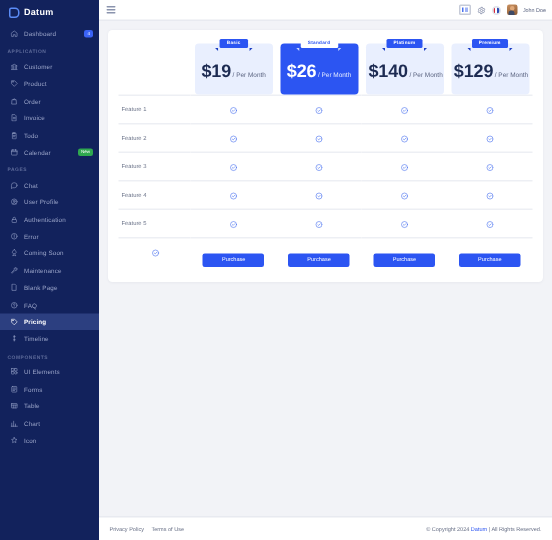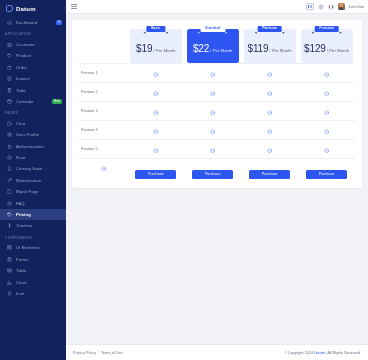--- a/index.html
+++ b/index.html
@@ -155,21 +155,21 @@
     border-color: #1c3ec2 transparent transparent transparent;
   }
   .plan-head.featured .ribbon::before {
     border-color: transparent #c9d6ff transparent transparent;
   }
   .plan-head.featured .ribbon::after {
     border-color: #c9d6ff transparent transparent transparent;
   }
   .price-line { white-space: nowrap; line-height: 1; }
   .price-amt {
-    font-size: 10px; font-weight: normal; color: #1d2b52; letter-spacing: -.1px;
+    font-size: 12px; font-weight: bold; color: #1d2b52; letter-spacing: -.1px;
   }
   .price-per {
     font-size: 4.3px; color: #5b6480; margin-left: 1px;
   }
   .plan-head.featured .price-amt { color: #ffffff; }
   .plan-head.featured .price-per { color: #e2e9ff; }
 
   .feat-row td { border-top: .5px solid #edeff4; height: 11px; }
   .feat-label {
     font-size: 3.9px; color: #6a7288; padding-left: 2px !important;
@@ -457,24 +457,24 @@
               <col class="col-plan">
               <col class="col-plan">
           </colgroup>
           <tbody id="pricing-body">
               <tr>
                 <td></td>
                 <td class="plan-head-cell">
                   <div class="plan-head"><span class="ribbon">Basic</span><span class="price-line"><span class="price-amt">$19</span><span class="price-per">/ Per Month</span></span></div>
                 </td>
                 <td class="plan-head-cell">
-                  <div class="plan-head featured"><span class="ribbon">Standard</span><span class="price-line"><span class="price-amt">$22</span><span class="price-per">/ Per Month</span></span></div>
+                  <div class="plan-head featured"><span class="ribbon">Standard</span><span class="price-line"><span class="price-amt">$26</span><span class="price-per">/ Per Month</span></span></div>
                 </td>
                 <td class="plan-head-cell">
-                  <div class="plan-head"><span class="ribbon">Platinum</span><span class="price-line"><span class="price-amt">$119</span><span class="price-per">/ Per Month</span></span></div>
+                  <div class="plan-head"><span class="ribbon">Platinum</span><span class="price-line"><span class="price-amt">$140</span><span class="price-per">/ Per Month</span></span></div>
                 </td>
                 <td class="plan-head-cell">
                   <div class="plan-head"><span class="ribbon">Premium</span><span class="price-line"><span class="price-amt">$129</span><span class="price-per">/ Per Month</span></span></div>
                 </td>
               </tr>
               <tr class="feat-row">
                 <td class="feat-label">Feature 1</td>
                 <td class="check-cell"><span class="check"><svg viewBox="0 0 24 24" fill="none" stroke="#4a72f0" stroke-width="1.8" stroke-linecap="round" stroke-linejoin="round">
                       <circle cx="12" cy="12" r="9"></circle>
                       <path d="M8.5 12.2l2.4 2.4 4.6-4.8"></path>

